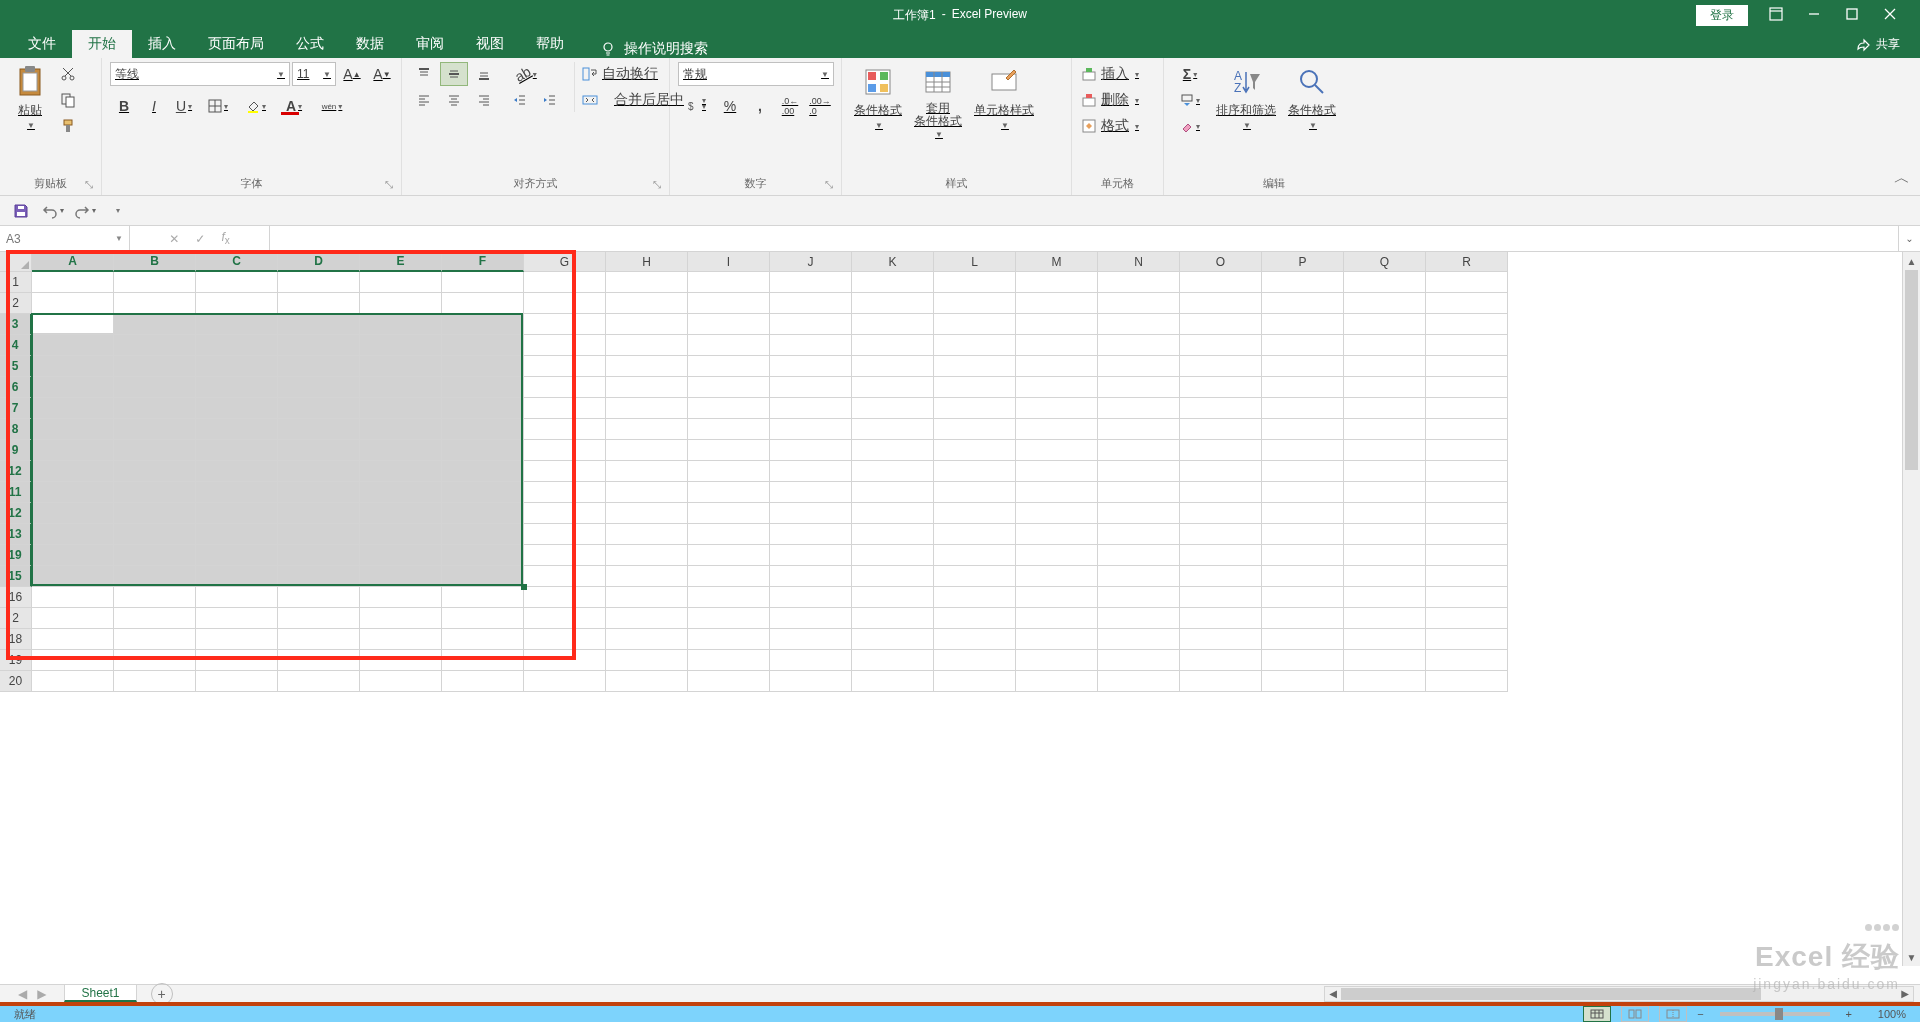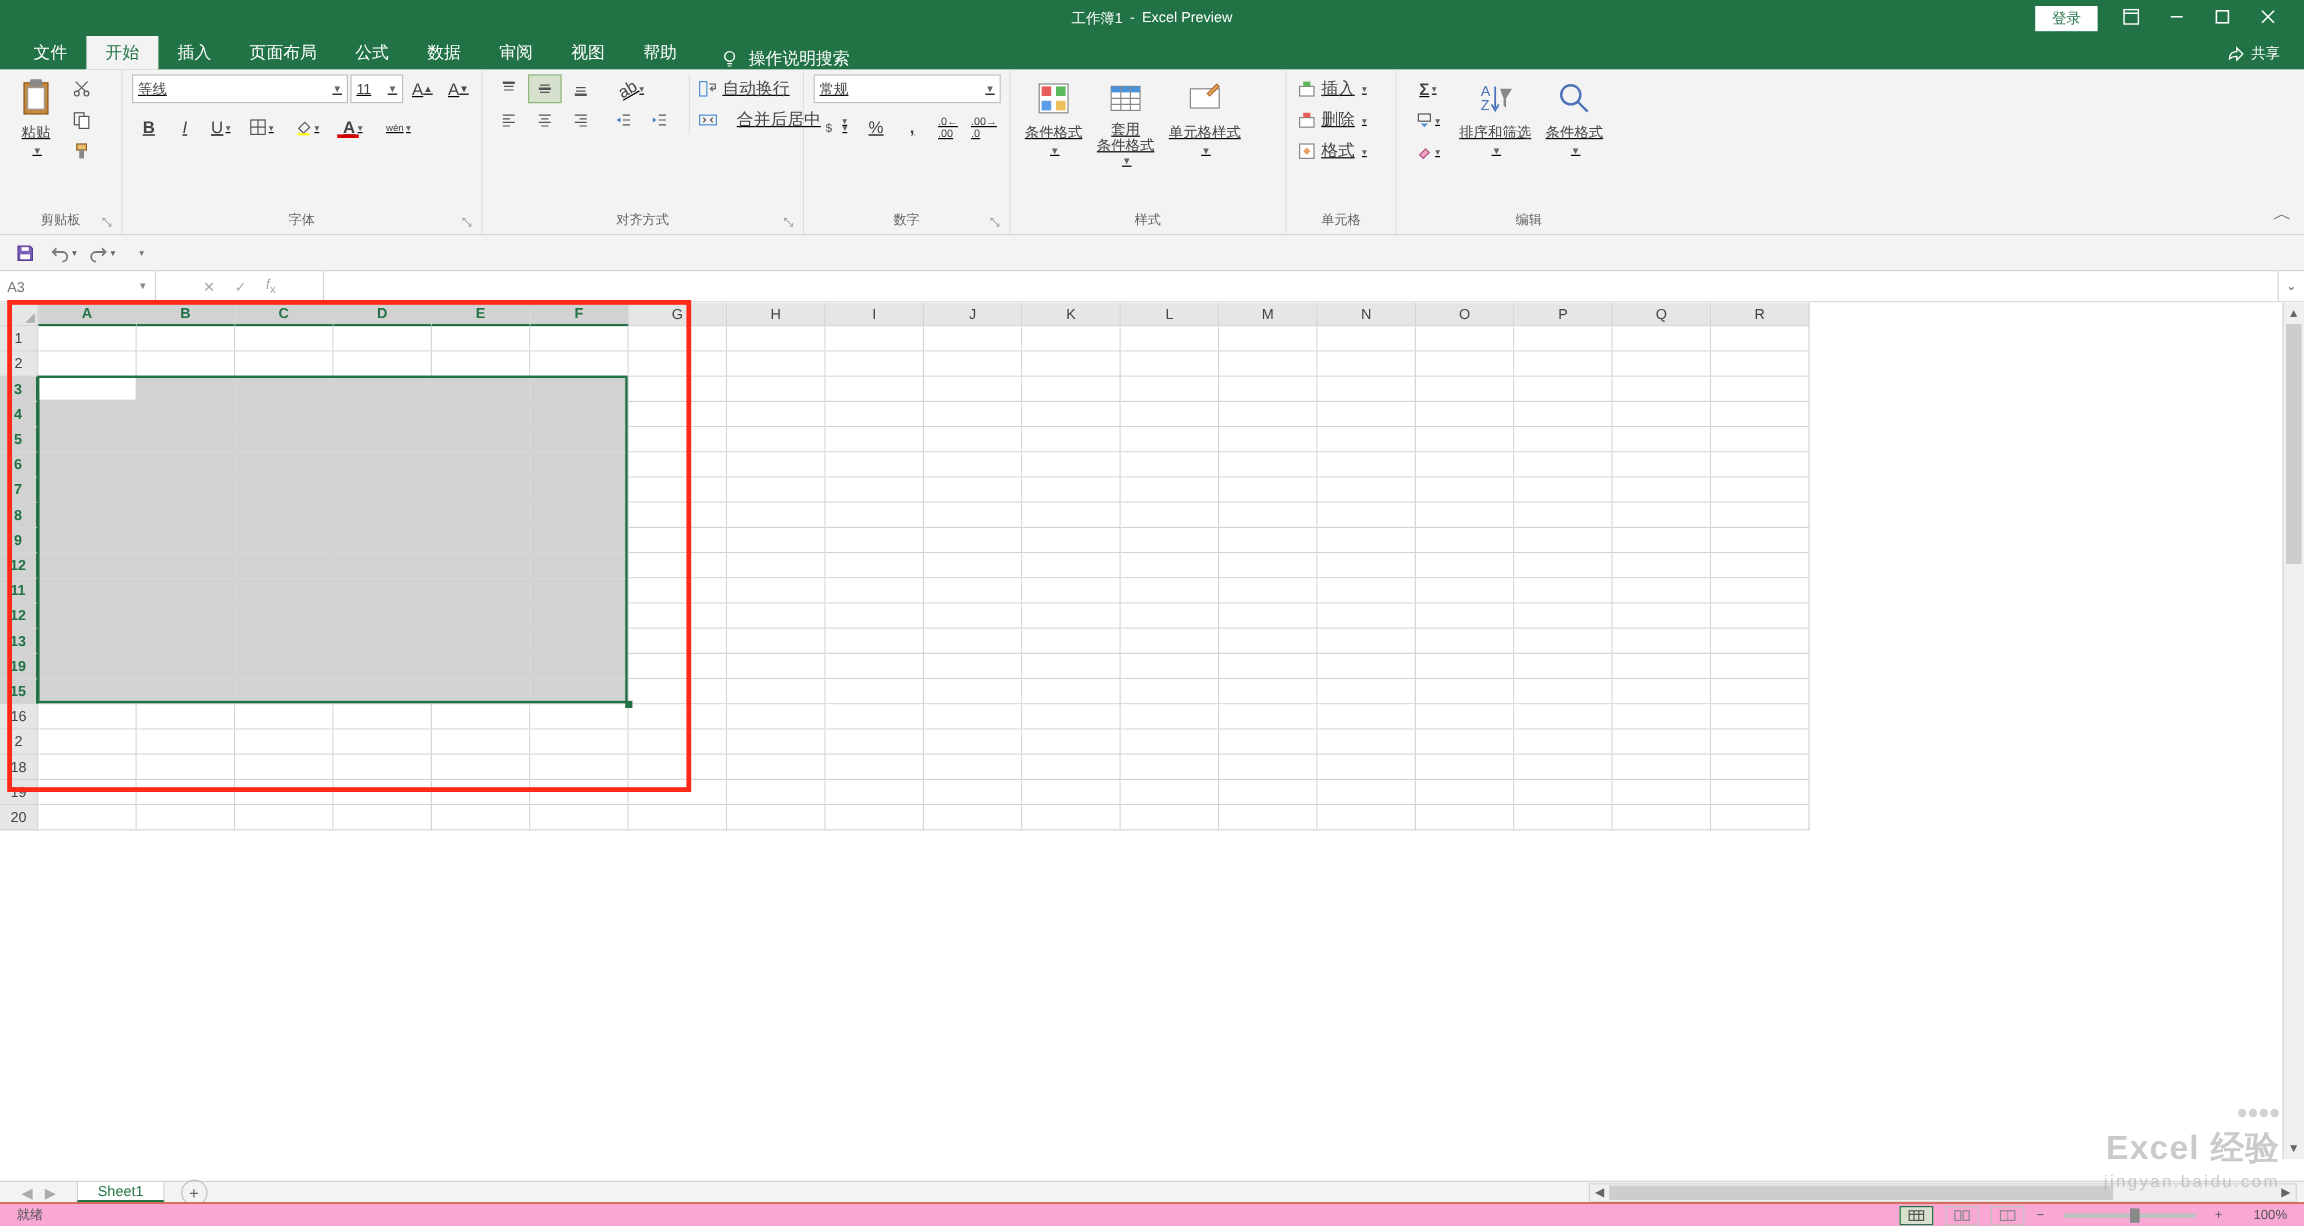--- a/index.html
+++ b/index.html
@@ -79,21 +79,21 @@
 .sheet-tabs-bar { position: absolute; bottom: 20px; left: 0; right: 0; height: 18px; background: #f3f3f3; border-top: 1px solid #d4d4d4; display: flex; align-items: center; font-size: 12px; }
 .nav-arrows { display: flex; gap: 10px; padding: 0 18px; color: #aaa; }
 .sheet-tab { padding: 0 16px; background: #fff; border: 1px solid #d4d4d4; border-top: none; border-bottom: 2px solid #217346; height: 100%; display: flex; align-items: center; cursor: pointer; color: #217346; }
 .new-sheet { width: 22px; height: 22px; border: 1px solid #c0c0c0; border-radius: 50%; display: flex; align-items: center; justify-content: center; margin-left: 14px; cursor: pointer; color: #666; font-size: 14px; }
 .hscroll { margin-left: auto; width: 590px; height: 16px; background: #f0f0f0; border: 1px solid #d4d4d4; display: flex; align-items: center; margin-right: 6px; position: relative; }
 .hscroll .left, .hscroll .right { width: 16px; text-align: center; color: #666; cursor: pointer; font-size: 10px; }
 .hscroll .track { flex: 1; position: relative; height: 100%; }
 .hscroll .thumb { position: absolute; left: 0; top: 1px; bottom: 1px; width: 420px; background: #cdcdcd; cursor: pointer; }
 
 
-.status-bar { position: absolute; bottom: 0; left: 0; right: 0; height: 20px; background: #f9a8d4; border-top: 1px solid #c2410c; display: flex; align-items: center; font-size: 11px; color: #555; padding: 0 14px; }
+.status-bar { position: absolute; bottom: 0; left: 0; right: 0; height: 20px; background: #7dd3fc; border-top: 4px solid #c2410c; display: flex; align-items: center; font-size: 11px; color: #555; padding: 0 14px; }
 .status-bar .right { margin-left: auto; display: flex; align-items: center; gap: 10px; }
 .view-btn { width: 28px; height: 16px; border: 1px solid #c0c0c0; display: flex; align-items: center; justify-content: center; cursor: pointer; font-size: 10px; }
 .view-btn.active { background: #d5e1cd; border-color: #217346; }
 .zoom-slider { width: 110px; height: 4px; background: #c0c0c0; position: relative; margin: 0 6px; }
 .zoom-slider .handle { position: absolute; left: 50%; top: -4px; width: 8px; height: 12px; background: #888; cursor: pointer; }
 
 
 .watermark { position: absolute; right: 20px; bottom: 30px; color: rgba(180,180,180,0.7); font-size: 28px; font-weight: bold; pointer-events: none; letter-spacing: 1px; text-align: right; }
 .watermark .sub { font-size: 14px; font-weight: normal; letter-spacing: 2px; }
 .paw { display: inline-block; }

